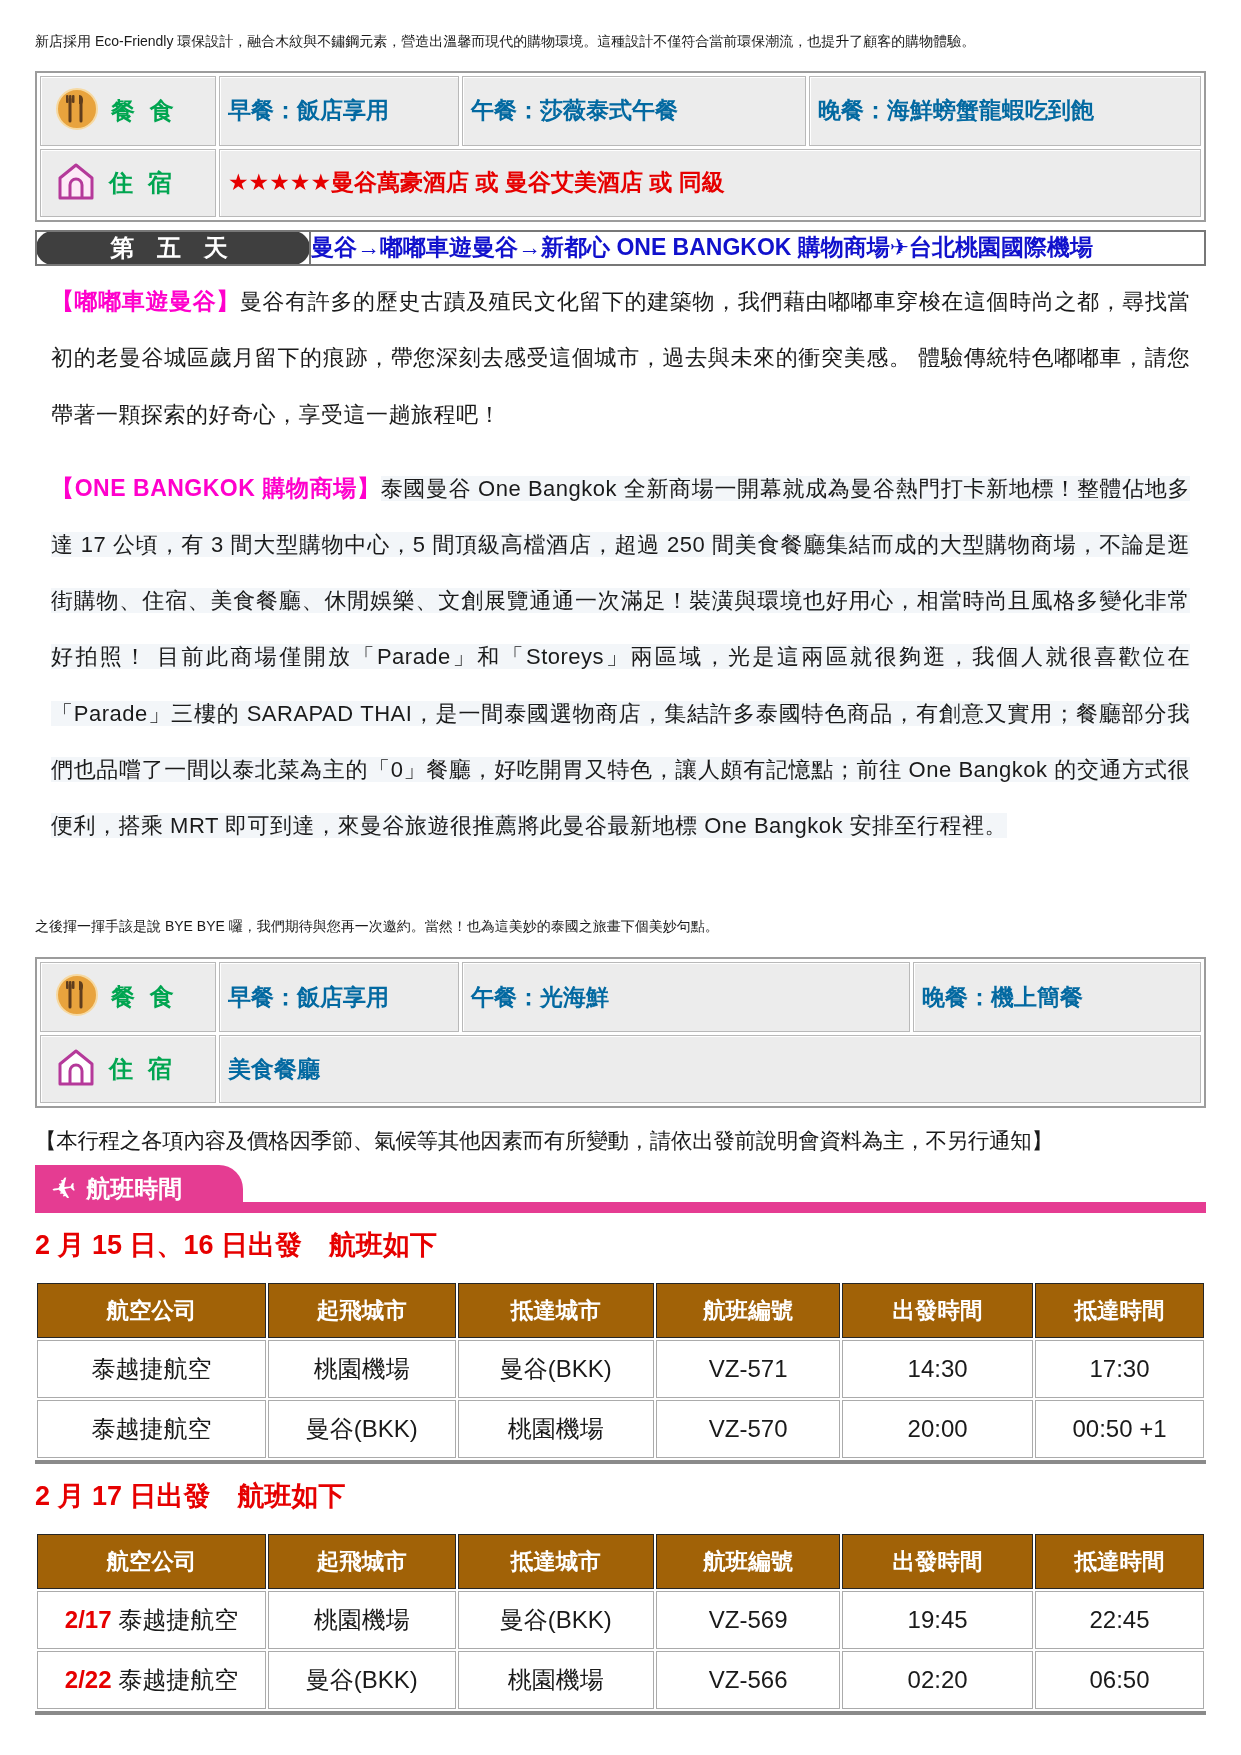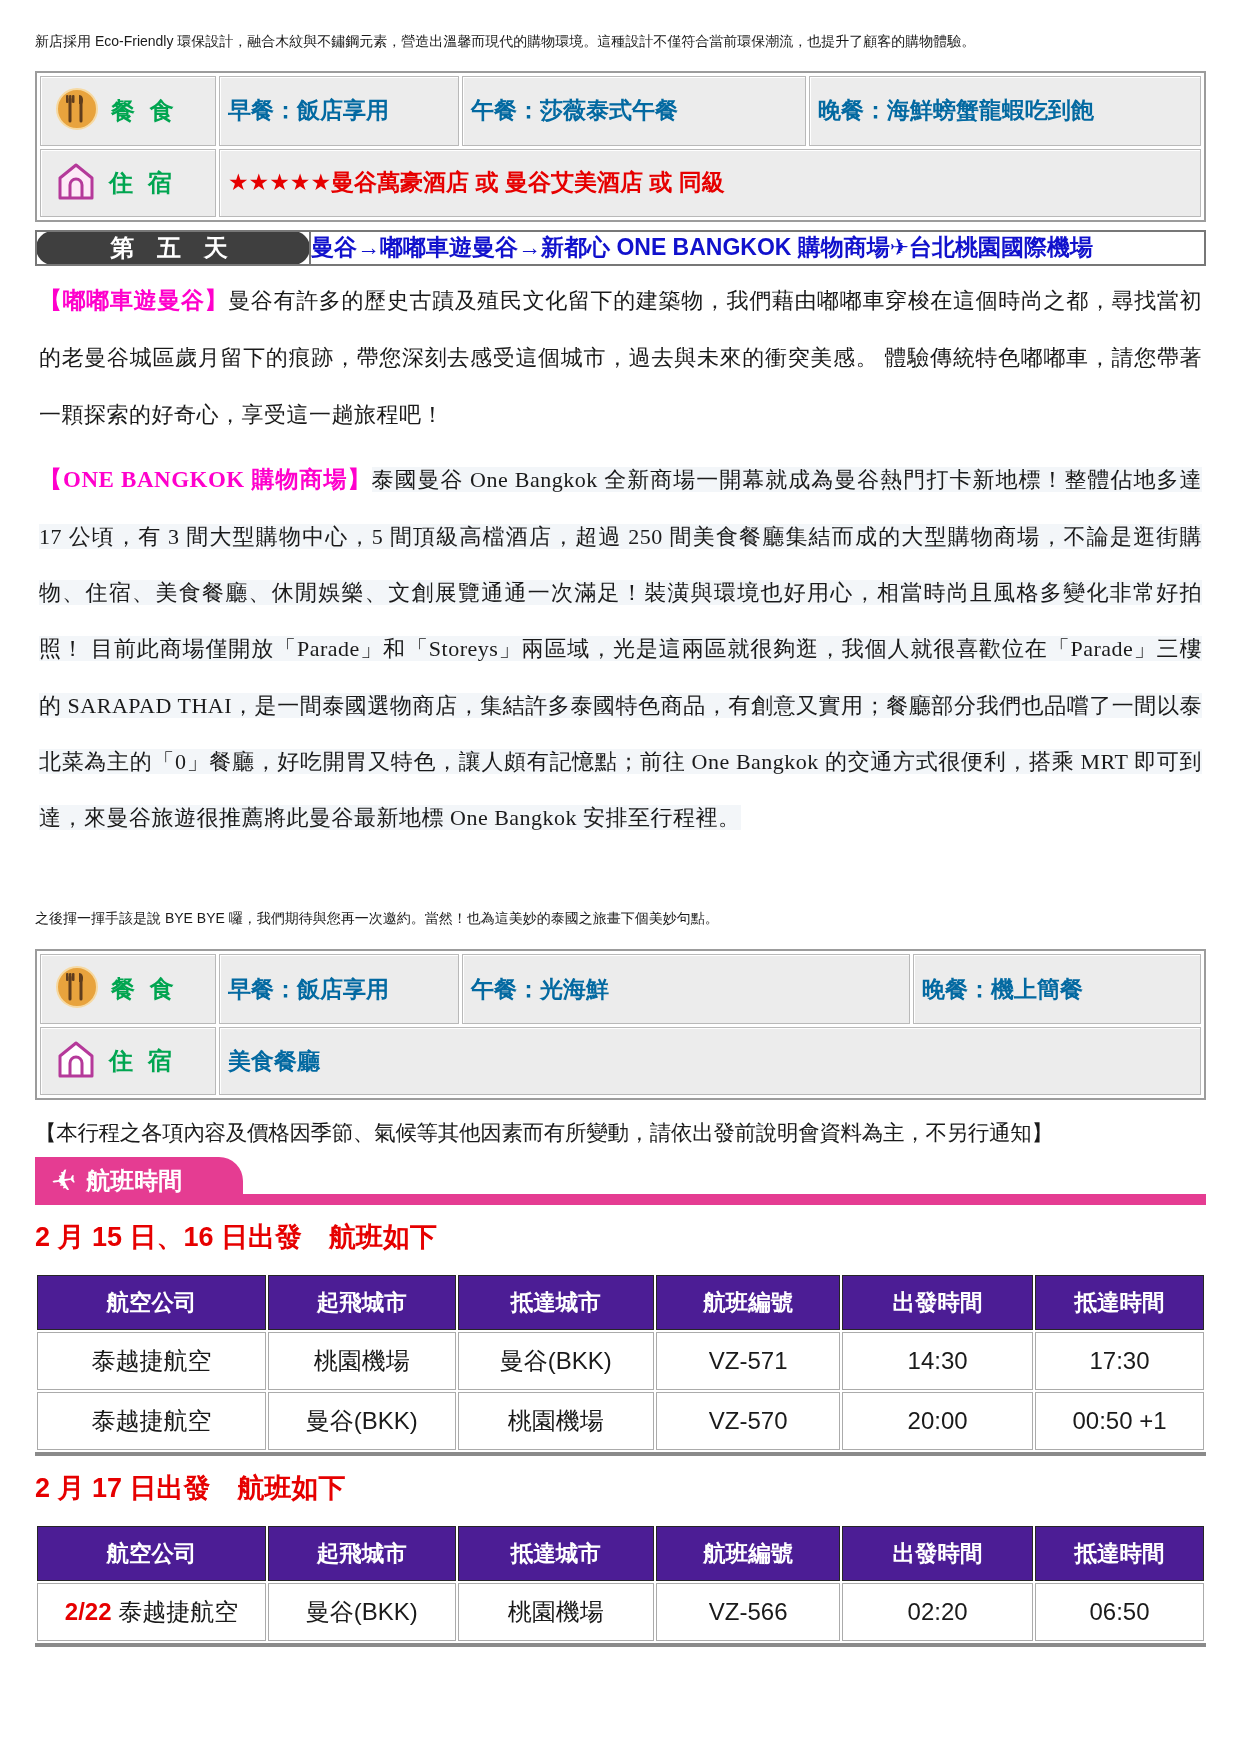--- a/index.html
+++ b/index.html
@@ -5,21 +5,21 @@
   html,body{margin:0;padding:0;background:#ffffff;}
   body{
     width:1241px;
     box-sizing:border-box;
     padding:26px 35px 40px 35px;
     font-family:"Liberation Sans","DejaVu Sans",sans-serif;
     color:#1a1a1a;
   }
   
   .para{font-size:14px;line-height:2.2;margin:0 0 14px 0;text-align:justify;}
-  .para-wide{font-size:22px;line-height:2.55;margin:4px;text-align:justify;letter-spacing:.5px;font-family:Liberation Serif, serif;}
+  .para-wide{font-size:22px;line-height:2.55;margin:16px;text-align:justify;letter-spacing:.5px;}
   .section-title{font-weight:bold;color:#ff00cc;font-size:23px;}
   .hl{background:#f3f6f9;}
   
   table.meal{border-collapse:separate;border-spacing:3px;width:100%;
     border:2px solid #9c9c9c;background:#ffffff;margin:14px 0 8px 0;}
   table.meal td{background:#ececec;border:1px solid #b9b9b9;
     box-shadow:inset 1px 1px 0 #ffffff;padding:10px 8px;}
   td.label-cell{width:158px;white-space:nowrap;}
   .label-inner{display:flex;align-items:center;gap:12px;padding-left:6px;}
   .green-label{color:#00a550;font-weight:bold;font-size:24px;letter-spacing:4px;text-align:center;}
@@ -42,21 +42,21 @@
   .flight-banner .tab{position:absolute;left:0;top:0;bottom:0;width:208px;background:#e53c92;
     border-top-right-radius:24px;display:flex;align-items:center;gap:10px;
     padding-left:16px;color:#ffffff;font-weight:bold;font-size:24px;box-sizing:border-box;}
   .plane-glyph{display:inline-block;transform:scaleX(-1) rotate(8deg);font-size:30px;line-height:1;
     font-family:"DejaVu Sans",sans-serif;}
   
   .red-heading{color:#e60000;font-weight:bold;font-size:27px;margin:14px 0 18px 0;}
   
   table.flights{border-collapse:separate;border-spacing:2px;width:100%;
     background:#ffffff;border-bottom:4px solid #8a8a8a;margin:4px 0 10px 0;}
-  table.flights th{background:#4c1d95;color:#ffffff;font-weight:bold;font-size:22.5px;
+  table.flights th{background:#a16207;color:#ffffff;font-weight:bold;font-size:22.5px;
     padding:11px 0;border:1px solid #262626;}
   table.flights td{background:#ffffff;border:1px solid #ababab;text-align:center;
     font-size:24px;padding:12px 0;}
   td.airline-left{text-align:left;padding-left:8px;}
   .date-red{color:#e60000;font-weight:bold;}
   
   .icon{display:inline-block;vertical-align:middle;}
 </style>
 </head>
 <body>
@@ -235,20 +235,28 @@
   <tbody>
       <tr>
     <th>航空公司</th>
     <th>起飛城市</th>
     <th>抵達城市</th>
     <th>航班編號</th>
     <th>出發時間</th>
     <th>抵達時間</th>
   </tr>
   <tr>
+    <td class="airline-left"><span class="date-red">2/17</span> <span>泰越捷航空</span></td>
+    <td>桃園機場</td>
+    <td>曼谷(BKK)</td>
+    <td>VZ-569</td>
+    <td>19:45</td>
+    <td>22:45</td>
+  </tr>
+  <tr>
     <td class="airline-left"><span class="date-red">2/22</span> <span>泰越捷航空</span></td>
     <td>曼谷(BKK)</td>
     <td>桃園機場</td>
     <td>VZ-566</td>
     <td>02:20</td>
     <td>06:50</td>
   </tr>
 </tbody>
   </table>
 

